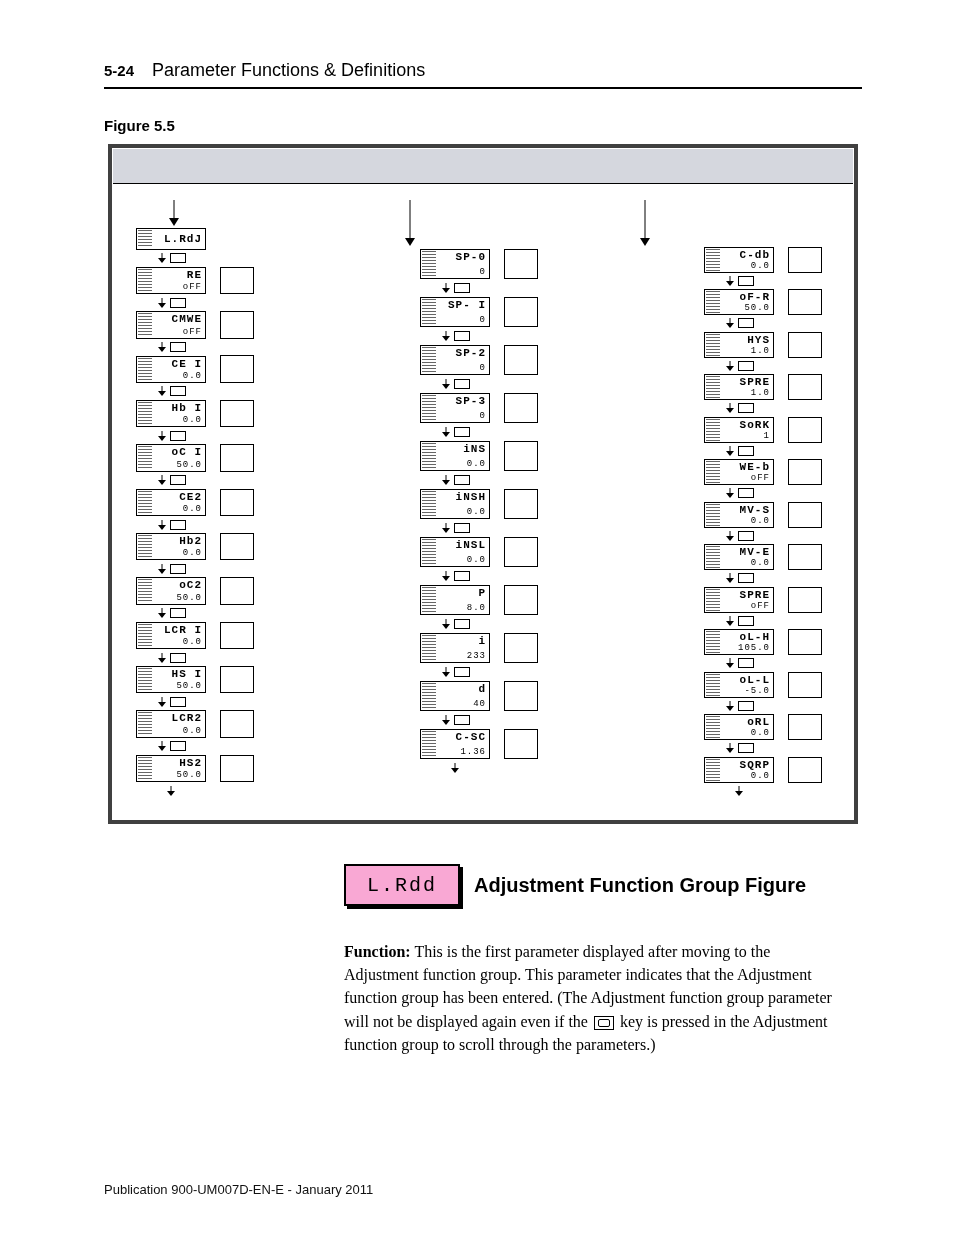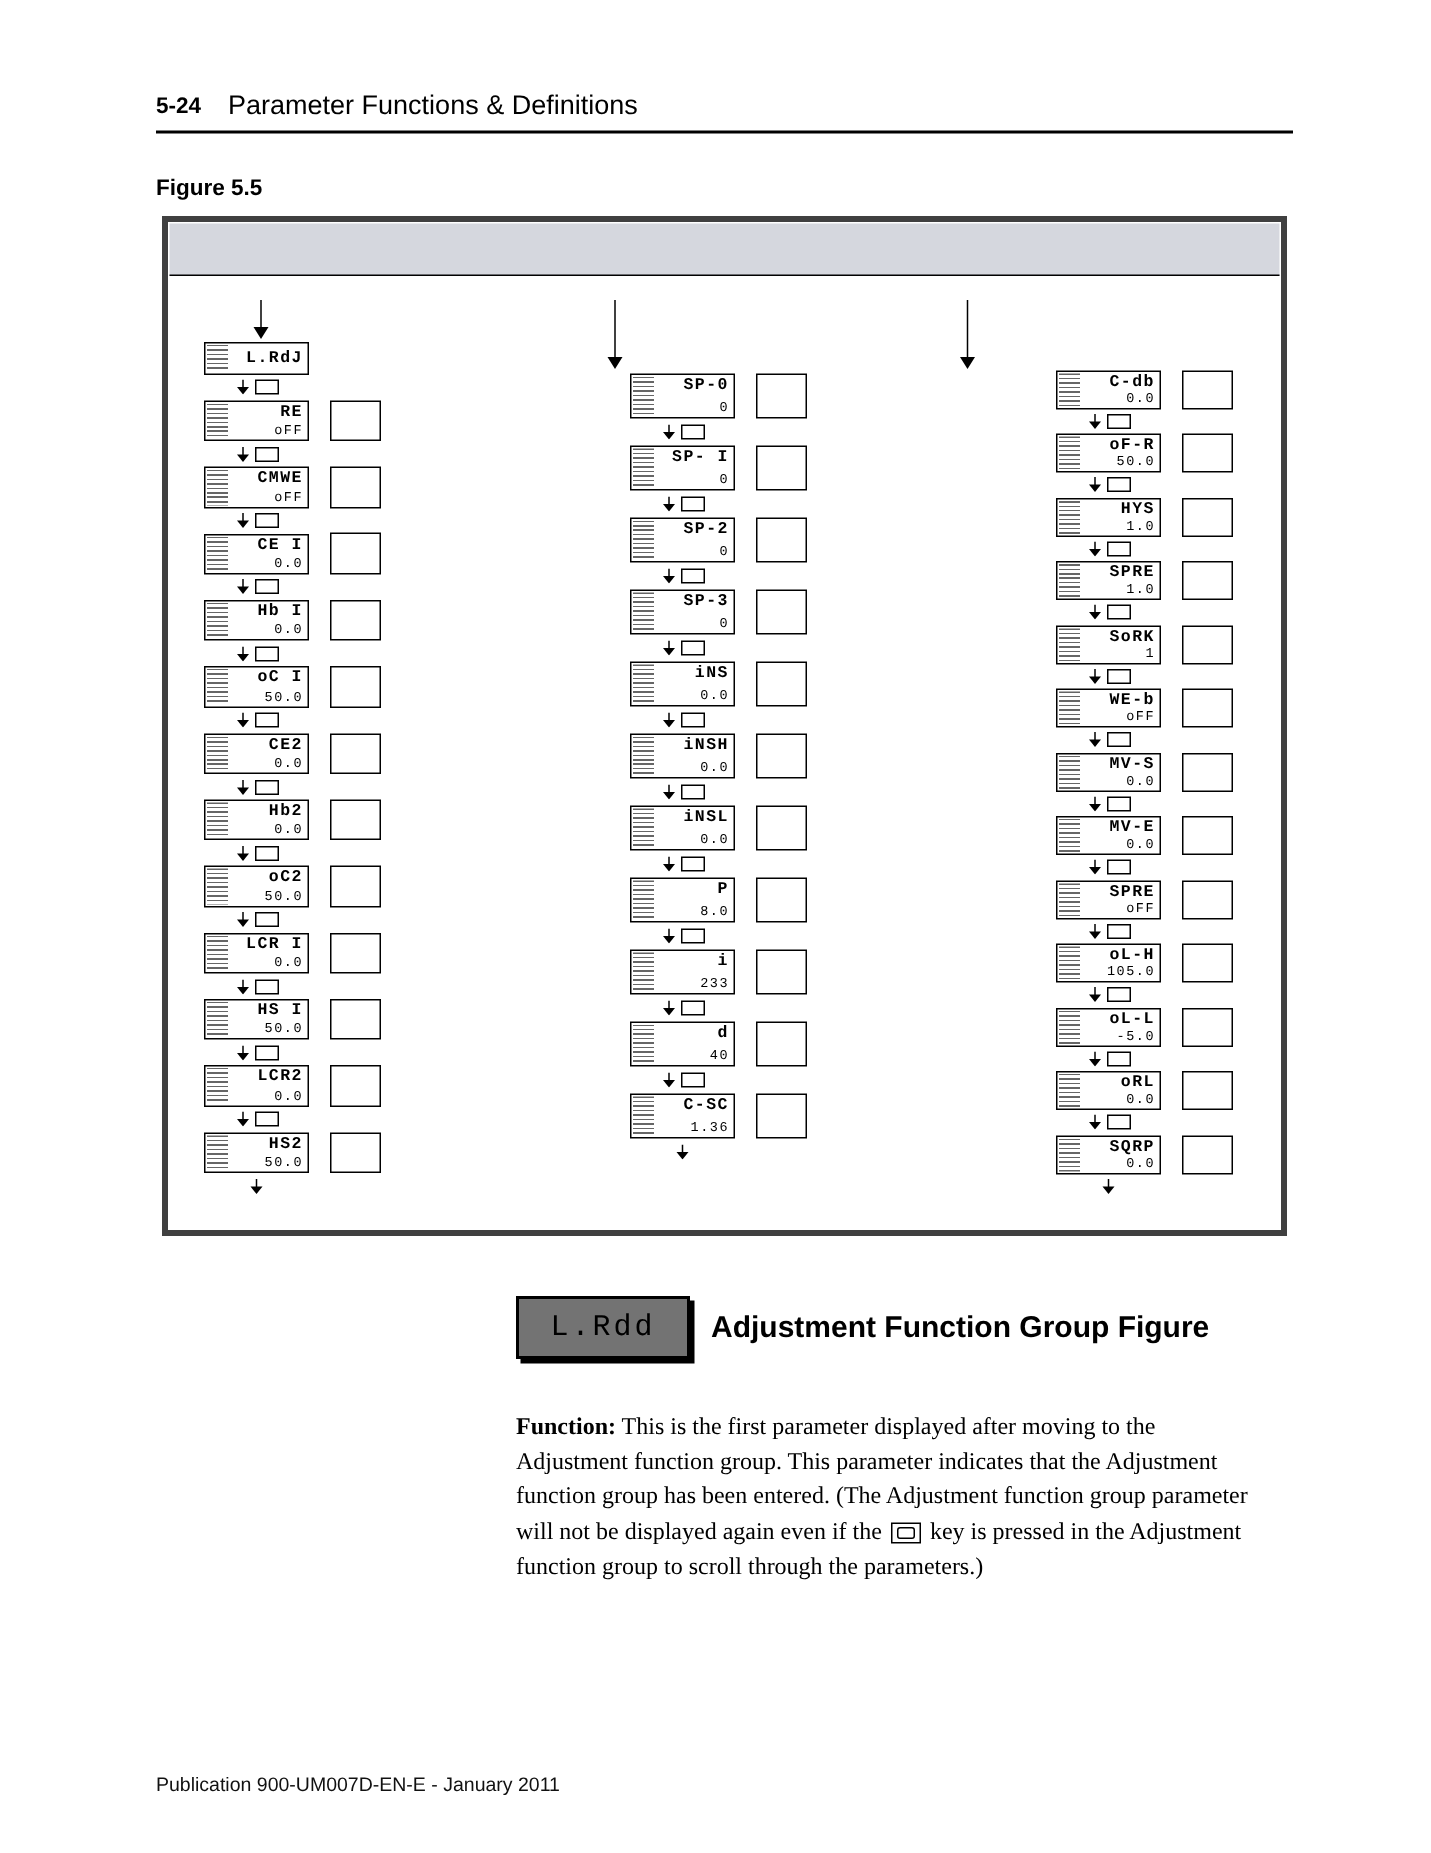--- a/index.html
+++ b/index.html
@@ -126,21 +126,21 @@
   
   .group-header {
     display: inline-flex;
     align-items: stretch;
     gap: 14px;
     margin-left: 240px;
     margin-bottom: 18px;
   }
   .lcd-big {
     width: 112px; height: 38px;
-    background: #737373;
+    background: #f9a8d4;
     border: 2px solid #000;
     display: flex; align-items: center; justify-content: center;
     font-family: "Courier New", monospace;
     font-size: 20px;
     letter-spacing: 2px;
     box-shadow: 3px 3px 0 #000;
   }
   .group-title {
     font-family: Arial, Helvetica, sans-serif;
     font-weight: 700;

